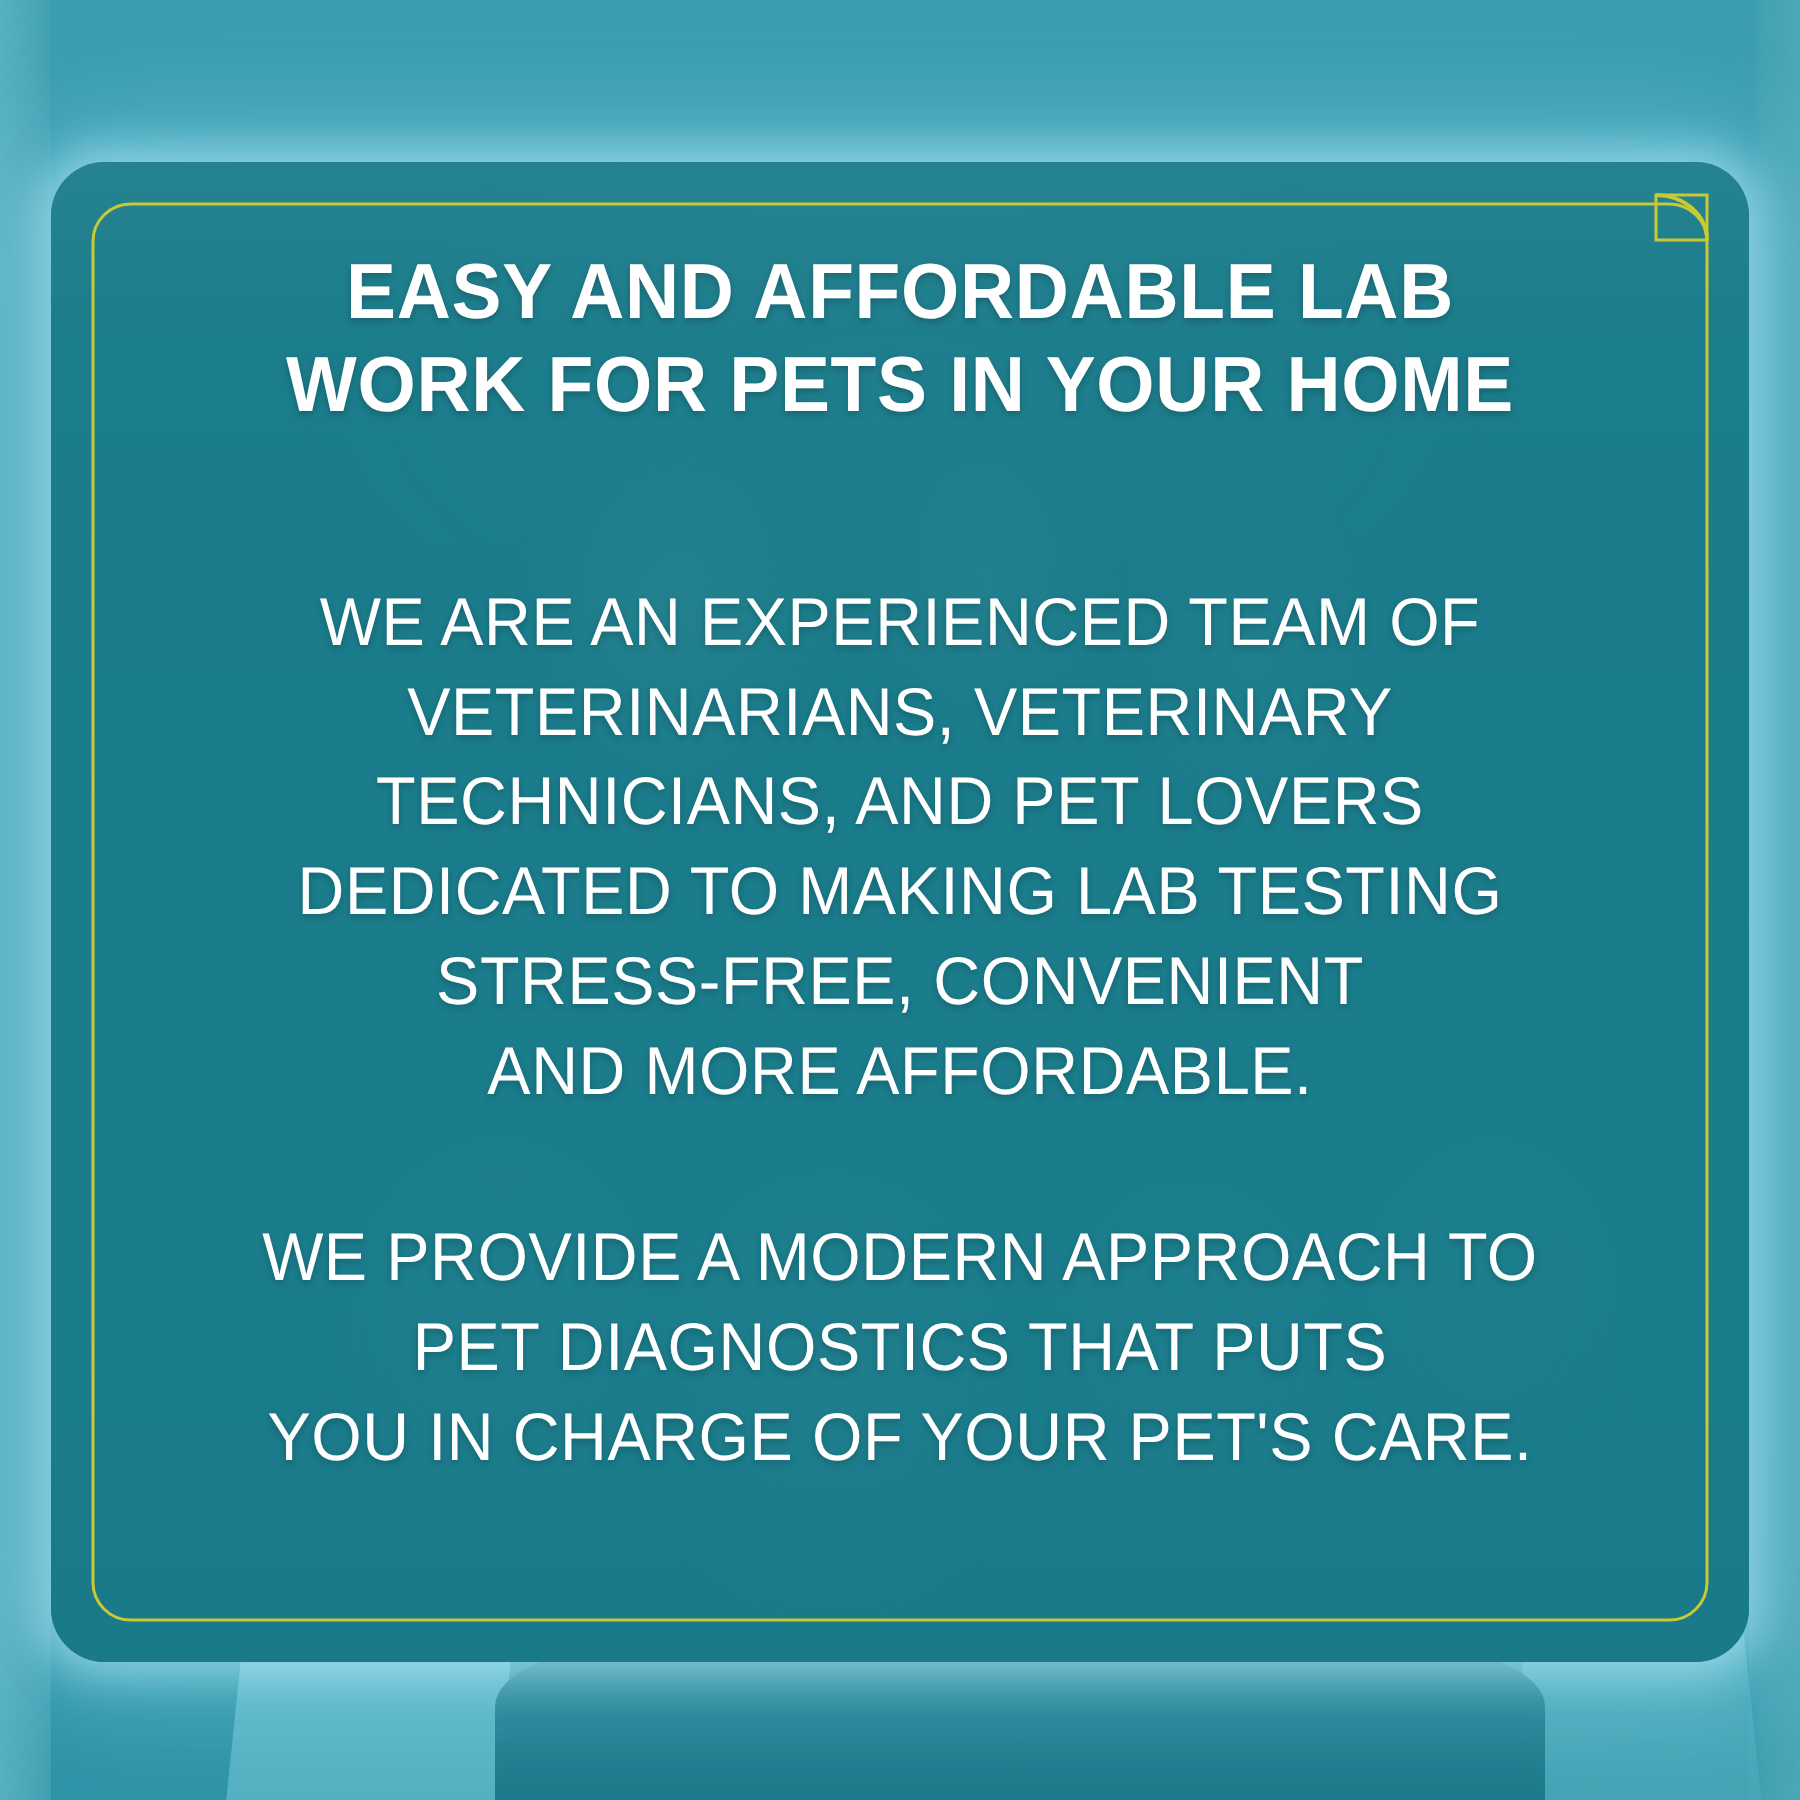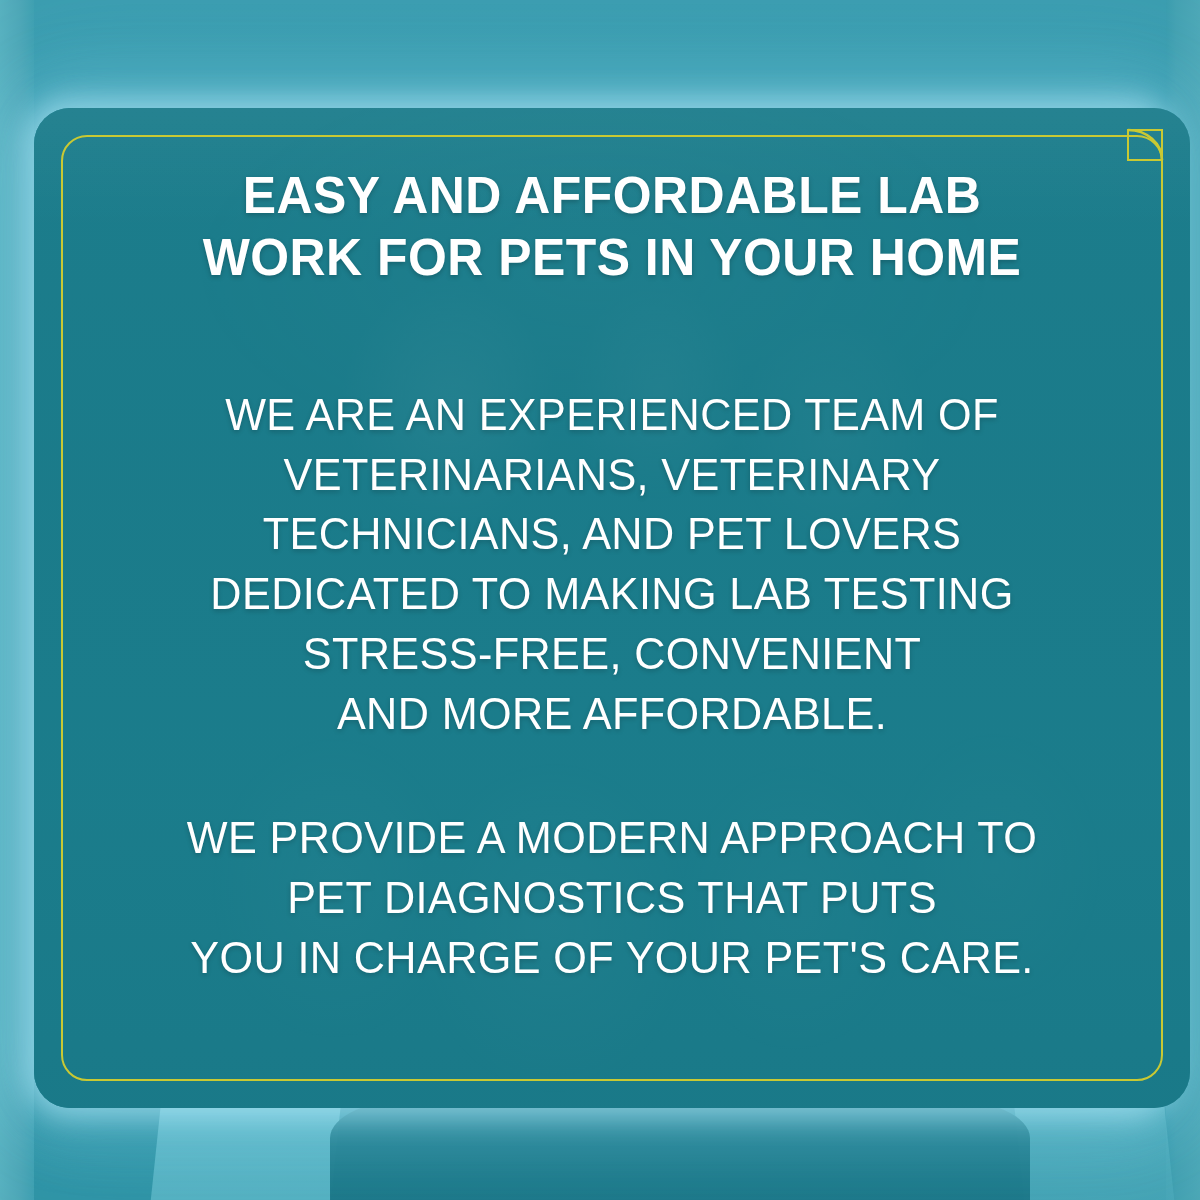--- a/index.html
+++ b/index.html
@@ -56,21 +56,20 @@
     pointer-events:none;
   }
 
   
   .card{
     position:absolute;left:34px;top:108px;
     width:1132px;height:1000px;
     border-radius:36px;
     background:#1c7d8c;
     overflow:hidden;
-    padding-left:24px;
   }
   
   .card-photo{
     position:absolute;inset:0;
     background:
       radial-gradient(ellipse 150px 175px at 415px 300px, rgba(215,236,240,.11), rgba(215,236,240,0) 72%),
       radial-gradient(ellipse 120px 150px at 625px 285px, rgba(200,230,238,.085), rgba(200,230,238,0) 72%),
       radial-gradient(ellipse 135px 165px at 800px 330px, rgba(205,232,240,.075), rgba(205,232,240,0) 72%),
       radial-gradient(ellipse 170px 210px at 300px 780px, rgba(190,225,235,.075), rgba(190,225,235,0) 73%),
       radial-gradient(ellipse 190px 230px at 520px 820px, rgba(200,230,238,.085), rgba(200,230,238,0) 73%),

